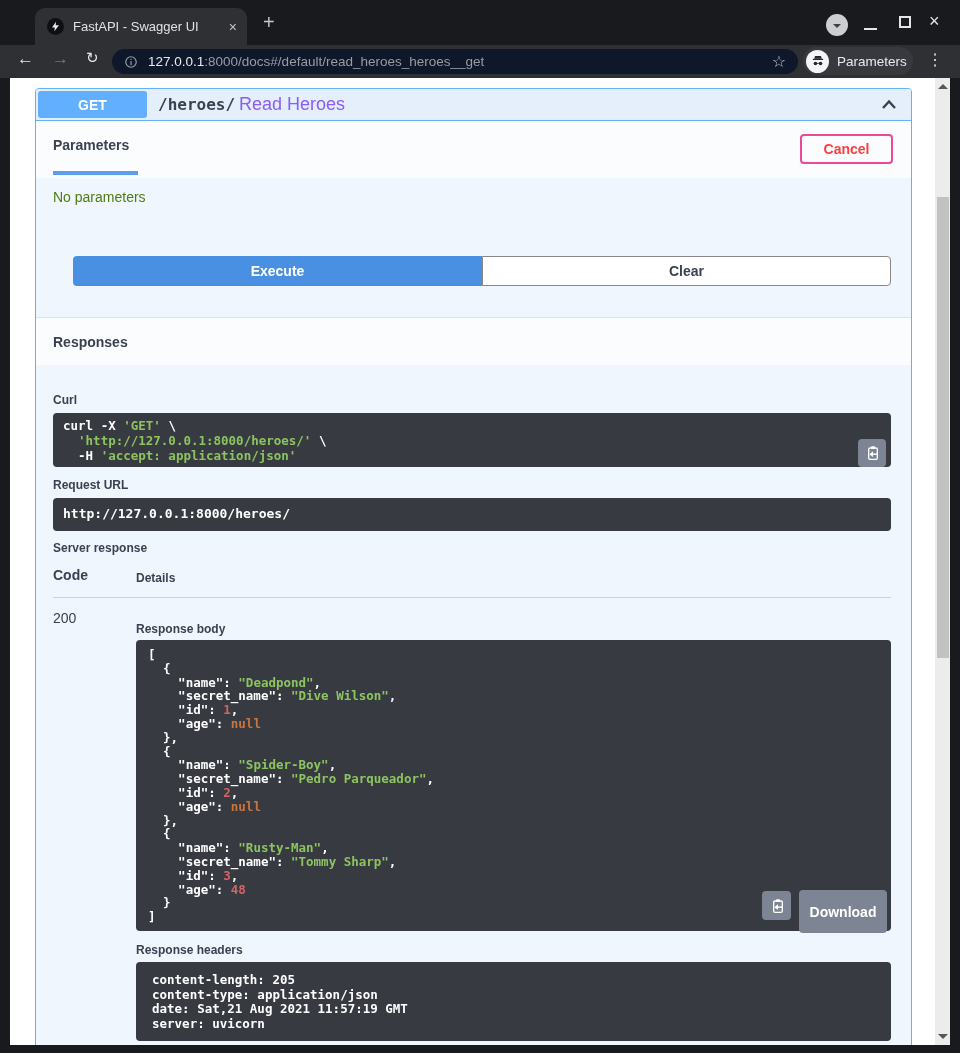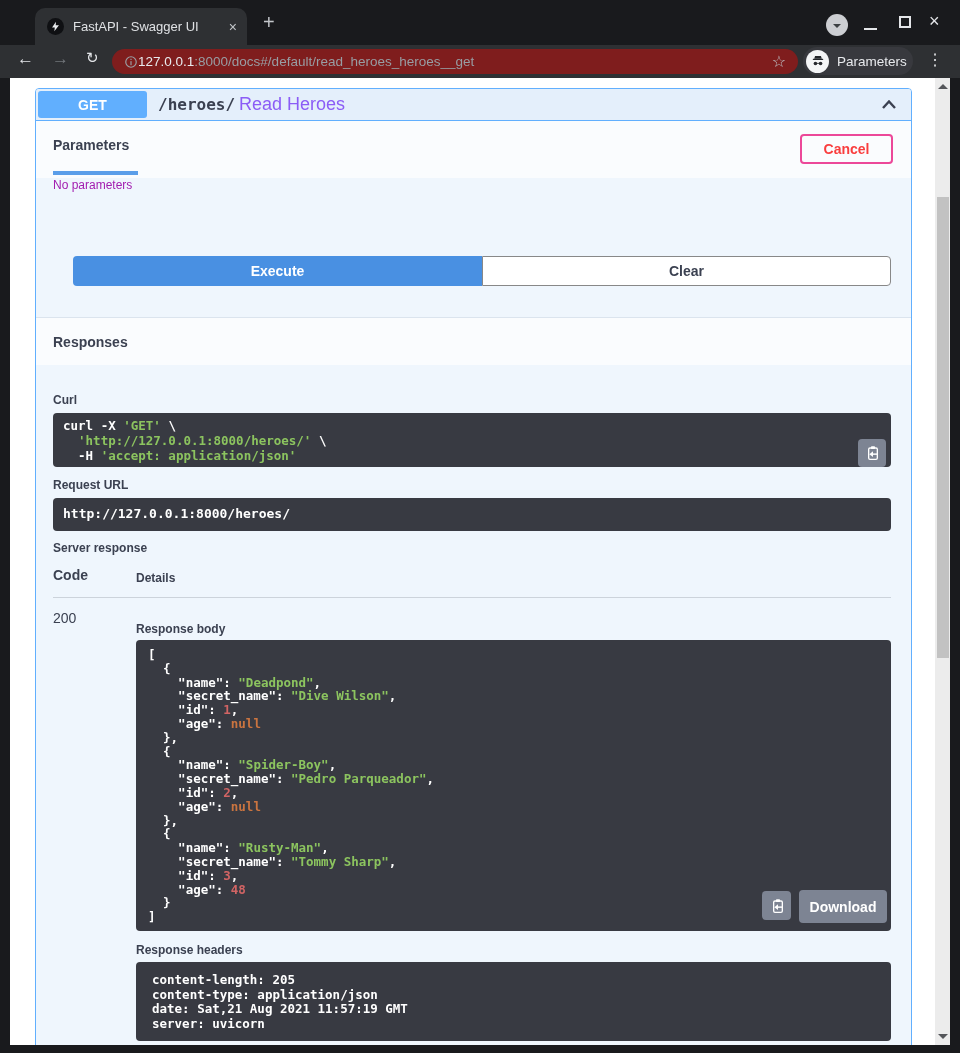--- a/index.html
+++ b/index.html
@@ -14,21 +14,21 @@
   .tab-close { color:#c3c6ca; font-size:14px; line-height:14px; }
   .newtab { position:absolute; left:263px; top:11px; color:#c3c6ca; font-size:20px; font-weight:300; }
   .circle-chevron { position:absolute; left:826px; top:14px; width:22px; height:22px; border-radius:50%; background:#ccced2; display:flex; align-items:center; justify-content:center; }
   .circle-chevron .tri { width:0; height:0; border:4.5px solid transparent; border-top-color:#3c4043; margin-top:5px; }
   .win-min { position:absolute; left:864px; top:28px; width:13px; height:2px; background:#e4e6e9; }
   .win-max { position:absolute; left:899px; top:16px; width:12px; height:12px; border:2px solid #e4e6e9; }
   .win-close { position:absolute; left:929px; top:11px; color:#e4e6e9; font-size:18px; }
 
   .toolbar { position:absolute; left:0; top:45px; width:960px; height:33px; background:#2e3033; }
   .nav-ic { position:absolute; top:4px; font-size:17px; color:#e2e4e7; }
-  .url-pill { position:absolute; left:112px; top:4px; width:686px; height:25px; border-radius:13px; background:#7f1d1d; display:flex; align-items:center; padding:0 12px; }
+  .url-pill { position:absolute; left:112px; top:4px; width:686px; height:25px; border-radius:13px; background:#0f172a; display:flex; align-items:center; padding:0 12px; gap:10px; }
   .url-text { font-size:13.5px; white-space:nowrap; overflow:hidden; flex:1; }
   .url-host { color:#e8eaed; }
   .url-rest { color:#989da3; }
   .star { color:#bfc3c8; font-size:16px; }
   .incog-chip { position:absolute; left:803px; top:2px; width:110px; height:28px; border-radius:14px; background:#38393e; display:flex; align-items:center; gap:8px; padding-left:3px; }
   .incog-circle { width:23px; height:23px; border-radius:50%; background:#f4f5f6; display:flex; align-items:center; justify-content:center; }
   .incog-label { color:#e8eaed; font-size:13.5px; }
   .menu-dots { position:absolute; left:927px; top:5px; color:#dfe1e4; font-size:16px; letter-spacing:0; }
 
   
@@ -46,21 +46,21 @@
   .op-path { font-family:"DejaVu Sans Mono",monospace; font-weight:bold; font-size:16px; color:#3b4151; margin-left:11px; }
   .op-summary { font-size:18px; color:#8b5cf6; margin-left:4px; }
   .collapse { position:absolute; right:12px; top:6px; }
 
   .sec-head-params { height:57px; background:#fafcfe; position:relative; }
   .params-title { position:absolute; left:17px; top:16px; font-size:14px; font-weight:bold; color:#3b4151; }
   .params-underline { position:absolute; left:17px; top:50px; width:85px; height:4px; background:#5b9ee9; }
   .btn-cancel { position:absolute; right:18px; top:13px; width:93px; height:30px; border:2px solid #ec4899; border-radius:4px; color:#f93e3e; font-weight:bold; font-size:14px; background:transparent; display:flex; align-items:center; justify-content:center; }
 
   .params-body { height:139px; background:#eff6fd; position:relative; }
-  .no-params { position:absolute; left:17px; top:0; font-size:12px; color:#a21caf; }
+  .no-params { position:absolute; left:17px; top:11px; font-size:14px; color:#4d7c0f; }
   .execute-row { position:absolute; left:37px; width:818px; top:78px; height:30px; display:flex; }
   .btn-execute { width:50%; background:#4990e2; color:#fff; font-weight:bold; font-size:14px; border-radius:4px 0 0 4px; display:flex; align-items:center; justify-content:center; }
   .btn-clear { width:50%; background:#fff; color:#3b4151; font-weight:bold; font-size:14px; border:1px solid #888; border-radius:0 4px 4px 0; display:flex; align-items:center; justify-content:center; }
 
   .sec-head-resp { height:48px; background:#fafcfe; border-top:1px solid #dbe4ee; display:flex; align-items:center; padding:0 17px; }
   .resp-title { font-size:14px; font-weight:bold; color:#3b4151; }
 
   .resp-body { position:relative; background:#eff6fd; height:690px; }
   .lbl { position:absolute; font-size:12px; font-weight:bold; color:#3b4151; }
   .codeblock { position:absolute; background:#383a42; border-radius:4px; font-family:"DejaVu Sans Mono",monospace; font-weight:bold; font-size:12.5px; color:#fff; white-space:pre; overflow:hidden; }
@@ -75,21 +75,21 @@
   .c-null { color:#ca7440; }
 
   .code-col-head { position:absolute; left:17px; top:202px; font-size:14px; font-weight:bold; color:#3b4151; }
   .details-col-head { position:absolute; left:100px; top:206px; font-size:12px; font-weight:bold; color:#3b4151; }
   .resp-hr { position:absolute; left:17px; top:232px; width:838px; height:1px; background:#ccd3db; }
   .status-code { position:absolute; left:17px; top:245px; font-size:14px; color:#3b4151; }
 
   .copy-btn { position:absolute; width:28px; height:28px; background:#7d8493; border-radius:4px; display:flex; align-items:center; justify-content:center; }
   .copy-curl { left:822px; top:74px; }
   .copy-body { left:726px; top:526px; width:29px; height:29px; }
-  .btn-download { position:absolute; left:763px; top:525px; width:88px; height:33px; background:#7d8493; border-radius:4px; color:#fff; font-weight:bold; font-size:14px; display:flex; align-items:center; justify-content:center; }
+  .btn-download { position:absolute; left:763px; top:525px; width:88px; height:43px; background:#7d8493; border-radius:4px; color:#fff; font-weight:bold; font-size:14px; display:flex; align-items:center; justify-content:center; }
 </style>
 </head>
 <body>
 
 <div class="chrome-top">
   <div class="tab">
     <span class="favicon">
       <svg width="11" height="11" viewBox="0 0 24 24">
           <polygon points="13,1.5 4.5,14 10.5,14 9.5,22.5 19.5,9.5 12.5,9.5" fill="#e8eaed"></polygon>
         </svg>

